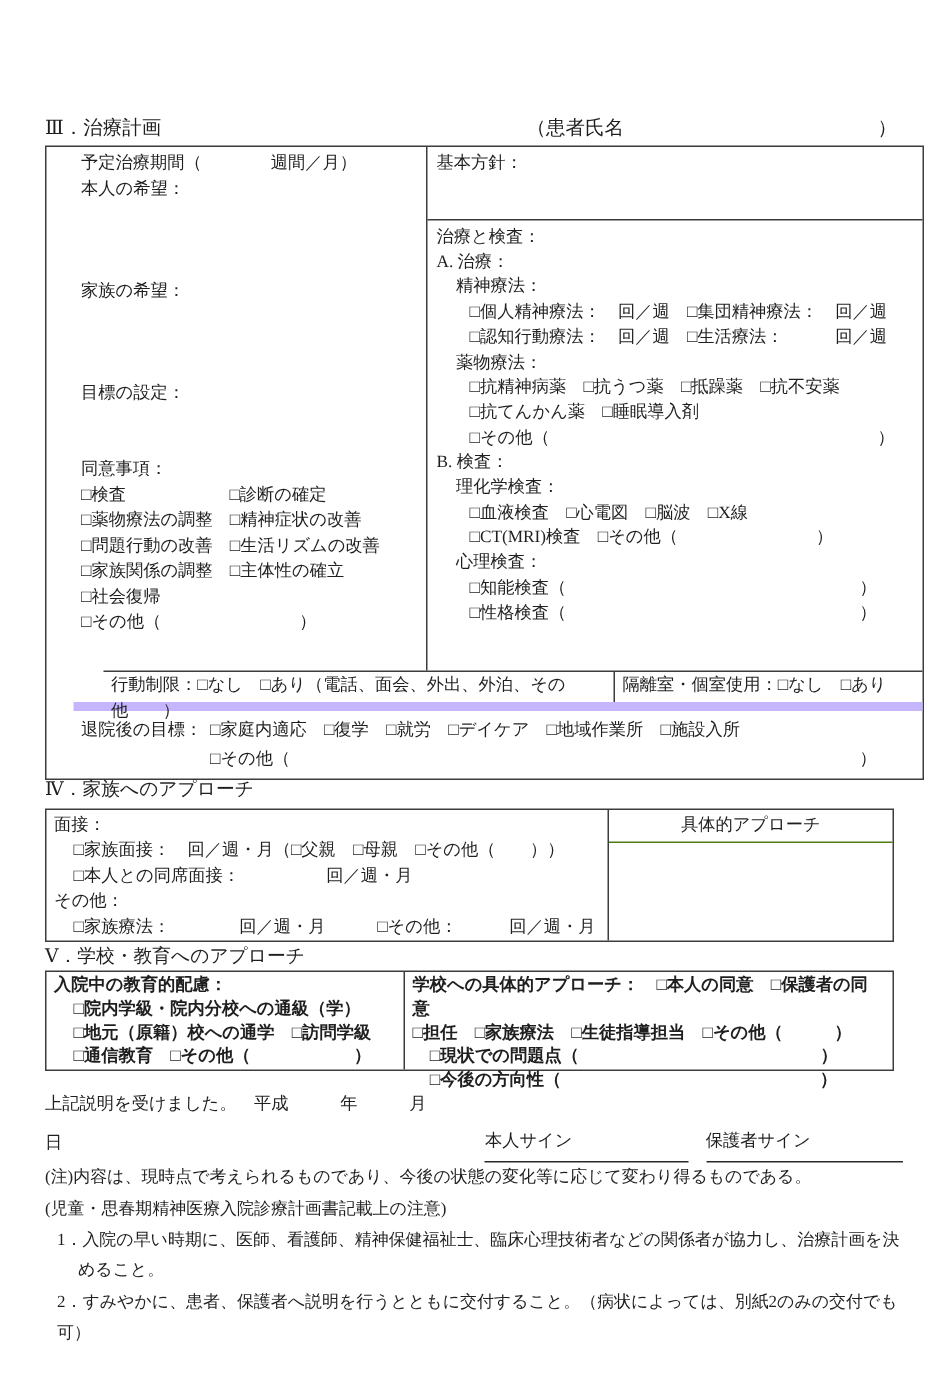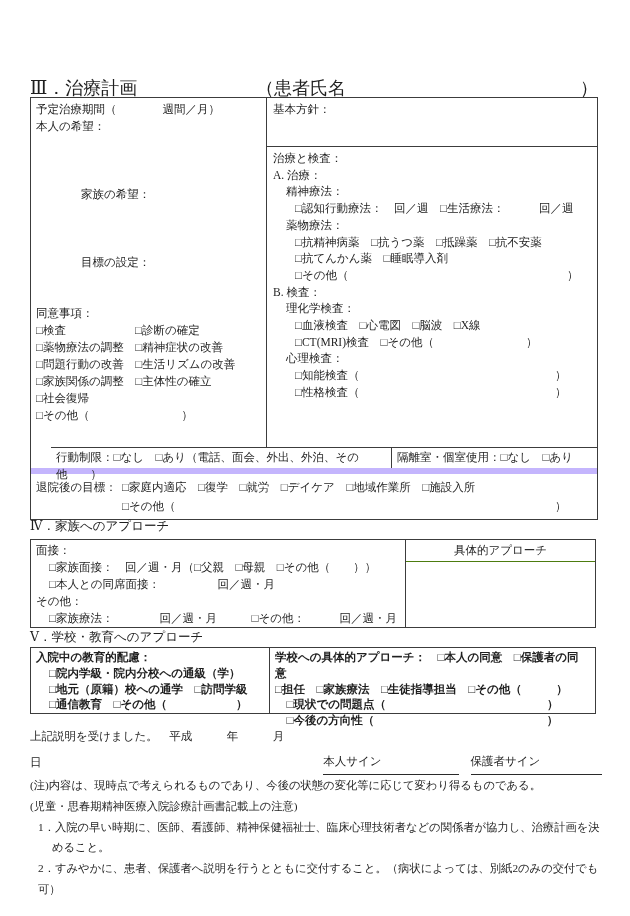--- a/index.html
+++ b/index.html
@@ -3,28 +3,28 @@
 <meta charset="utf-8">
 <style>
   html,body{margin:0;padding:0;}
   body{width:630px;height:916px;background:#e8e8e8;}
   .page{position:relative;width:630px;height:916px;background:#ffffff;
         font-family:"Liberation Serif","DejaVu Serif",serif;
         font-size:11.5px;color:#1f1f1f;overflow:hidden;}
   .ln{line-height:17px;white-space:pre-wrap;}
   .i1{padding-left:13px;}
   .i2{padding-left:22px;}
-  .g1{margin-top:51px;margin-left:45px;}
+  .g1{margin-top:51px;}
   .g2{margin-top:34px;}
 
   .titlerow{position:absolute;left:30px;top:76px;width:568px;display:flex;
-            justify-content:space-between;font-size:18px;}
+            justify-content:space-between;font-size:13px;}
 
   
-  .t1{position:absolute;left:30px;top:97px;width:566px;border:1px solid #3c3c3c;}
+  .t1{position:absolute;left:30px;top:97px;width:566px;border:1px solid #3c3c3c;padding-left:18px;}
   .t1-main{display:flex;height:349px;}
   .t1-left{width:236px;border-right:1px solid #3c3c3c;padding:3px 5px;box-sizing:border-box;}
   .t1-right{flex:1;display:flex;flex-direction:column;}
   .t1-policy{height:49px;border-bottom:1px solid #3c3c3c;padding:3px 6px;box-sizing:border-box;}
   .t1-treat{padding:3px 6px;}
   .t1-treat .ln{line-height:16.7px;}
   .t1-restrict{display:flex;border-top:1px solid #3c3c3c;height:20px;margin-left:20px;}
   .r-left{width:341px;border-right:1px solid #3c3c3c;padding:1px 5px;box-sizing:border-box;}
   .r-right{flex:1;padding:1px 5px;}
   .t1-discharge{display:flex;border-top:6px solid #c4b5fd;padding:4px 5px;height:37px;box-sizing:content-box;}
@@ -86,20 +86,21 @@
         <div class="ln">□家族関係の調整　□主体性の確立</div>
         <div class="ln">□社会復帰</div>
         <div class="ln">□その他（　　　　　　　　）</div>
       </div>
       <div class="t1-right">
         <div class="t1-policy ln">基本方針：</div>
         <div class="t1-treat">
           <div class="ln">治療と検査：</div>
           <div class="ln">A. 治療：</div>
           <div class="ln i1">精神療法：</div>
+          <div class="ln i2">□個人精神療法：　回／週　□集団精神療法：　回／週</div>
           <div class="ln i2">□認知行動療法：　回／週　□生活療法：　　　回／週</div>
           <div class="ln i1">薬物療法：</div>
           <div class="ln i2">□抗精神病薬　□抗うつ薬　□抵躁薬　□抗不安薬</div>
           <div class="ln i2">□抗てんかん薬　□睡眠導入剤</div>
           <div class="ln i2">□その他（　　　　　　　　　　　　　　　　　　　）</div>
           <div class="ln">B. 検査：</div>
           <div class="ln i1">理化学検査：</div>
           <div class="ln i2">□血液検査　□心電図　□脳波　□X線</div>
           <div class="ln i2">□CT(MRI)検査　□その他（　　　　　　　　）</div>
           <div class="ln i1">心理検査：</div>

